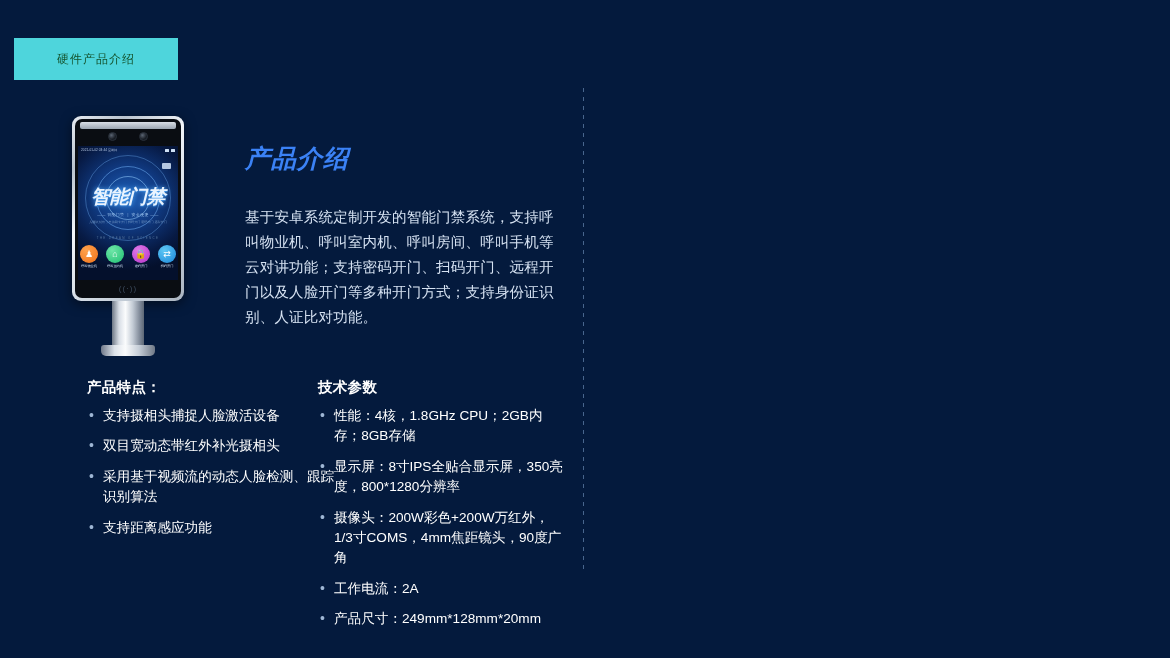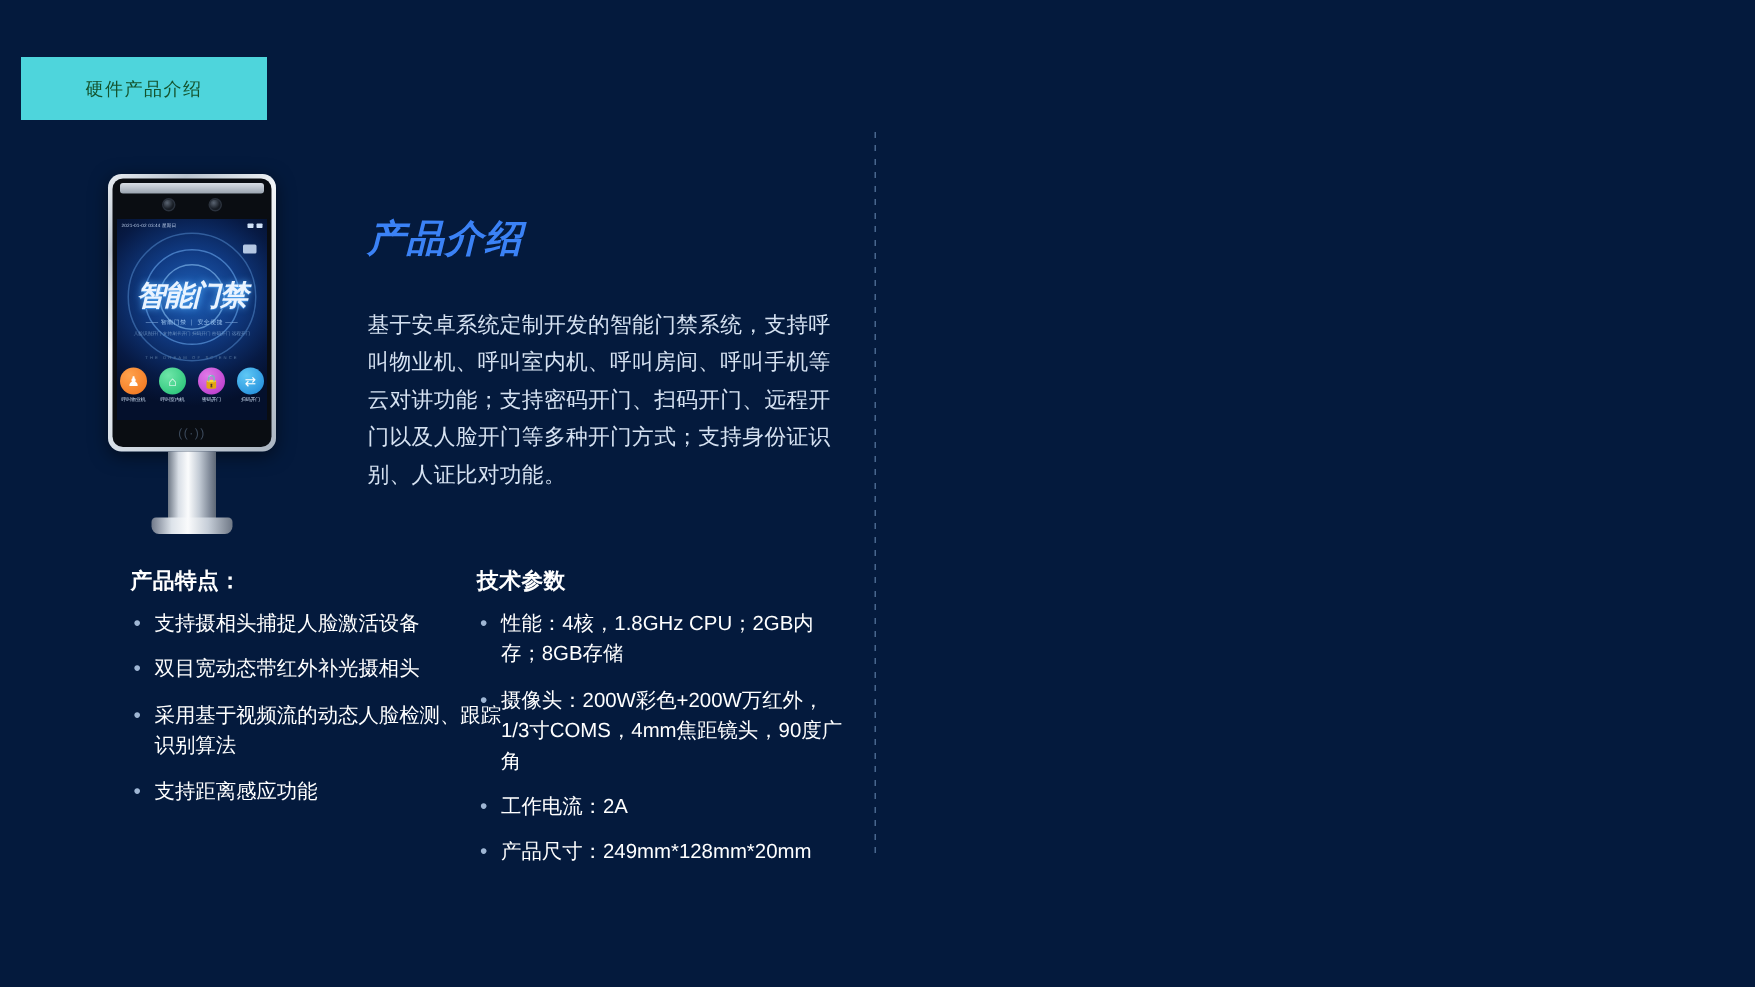--- a/index.html
+++ b/index.html
@@ -249,20 +249,21 @@
         <li>双目宽动态带红外补光摄相头</li>
         <li>采用基于视频流的动态人脸检测、跟踪识别算法</li>
         <li>支持距离感应功能</li>
       </ul>
     </div>
 
     <div class="col col-l-spec">
       <h3>技术参数</h3>
       <ul>
         <li>性能：4核，1.8GHz CPU；2GB内存；8GB存储</li>
+        <li>显示屏：8寸IPS全贴合显示屏，350亮度，800*1280分辨率</li>
         <li>摄像头：200W彩色+200W万红外，1/3寸COMS，4mm焦距镜头，90度广角</li>
         <li>工作电流：2A</li>
         <li>产品尺寸：249mm*128mm*20mm</li>
       </ul>
     </div>
   </div>
 
   <div class="panel panel-right">
 
     

